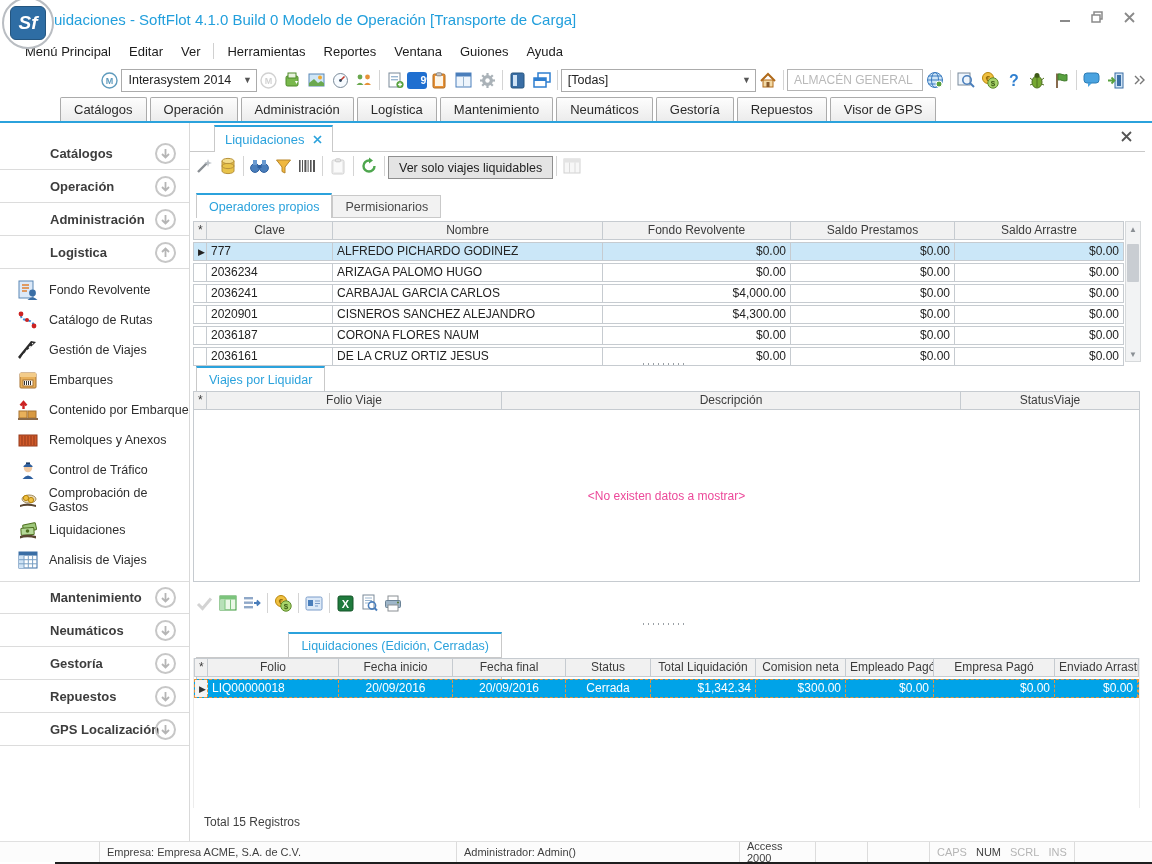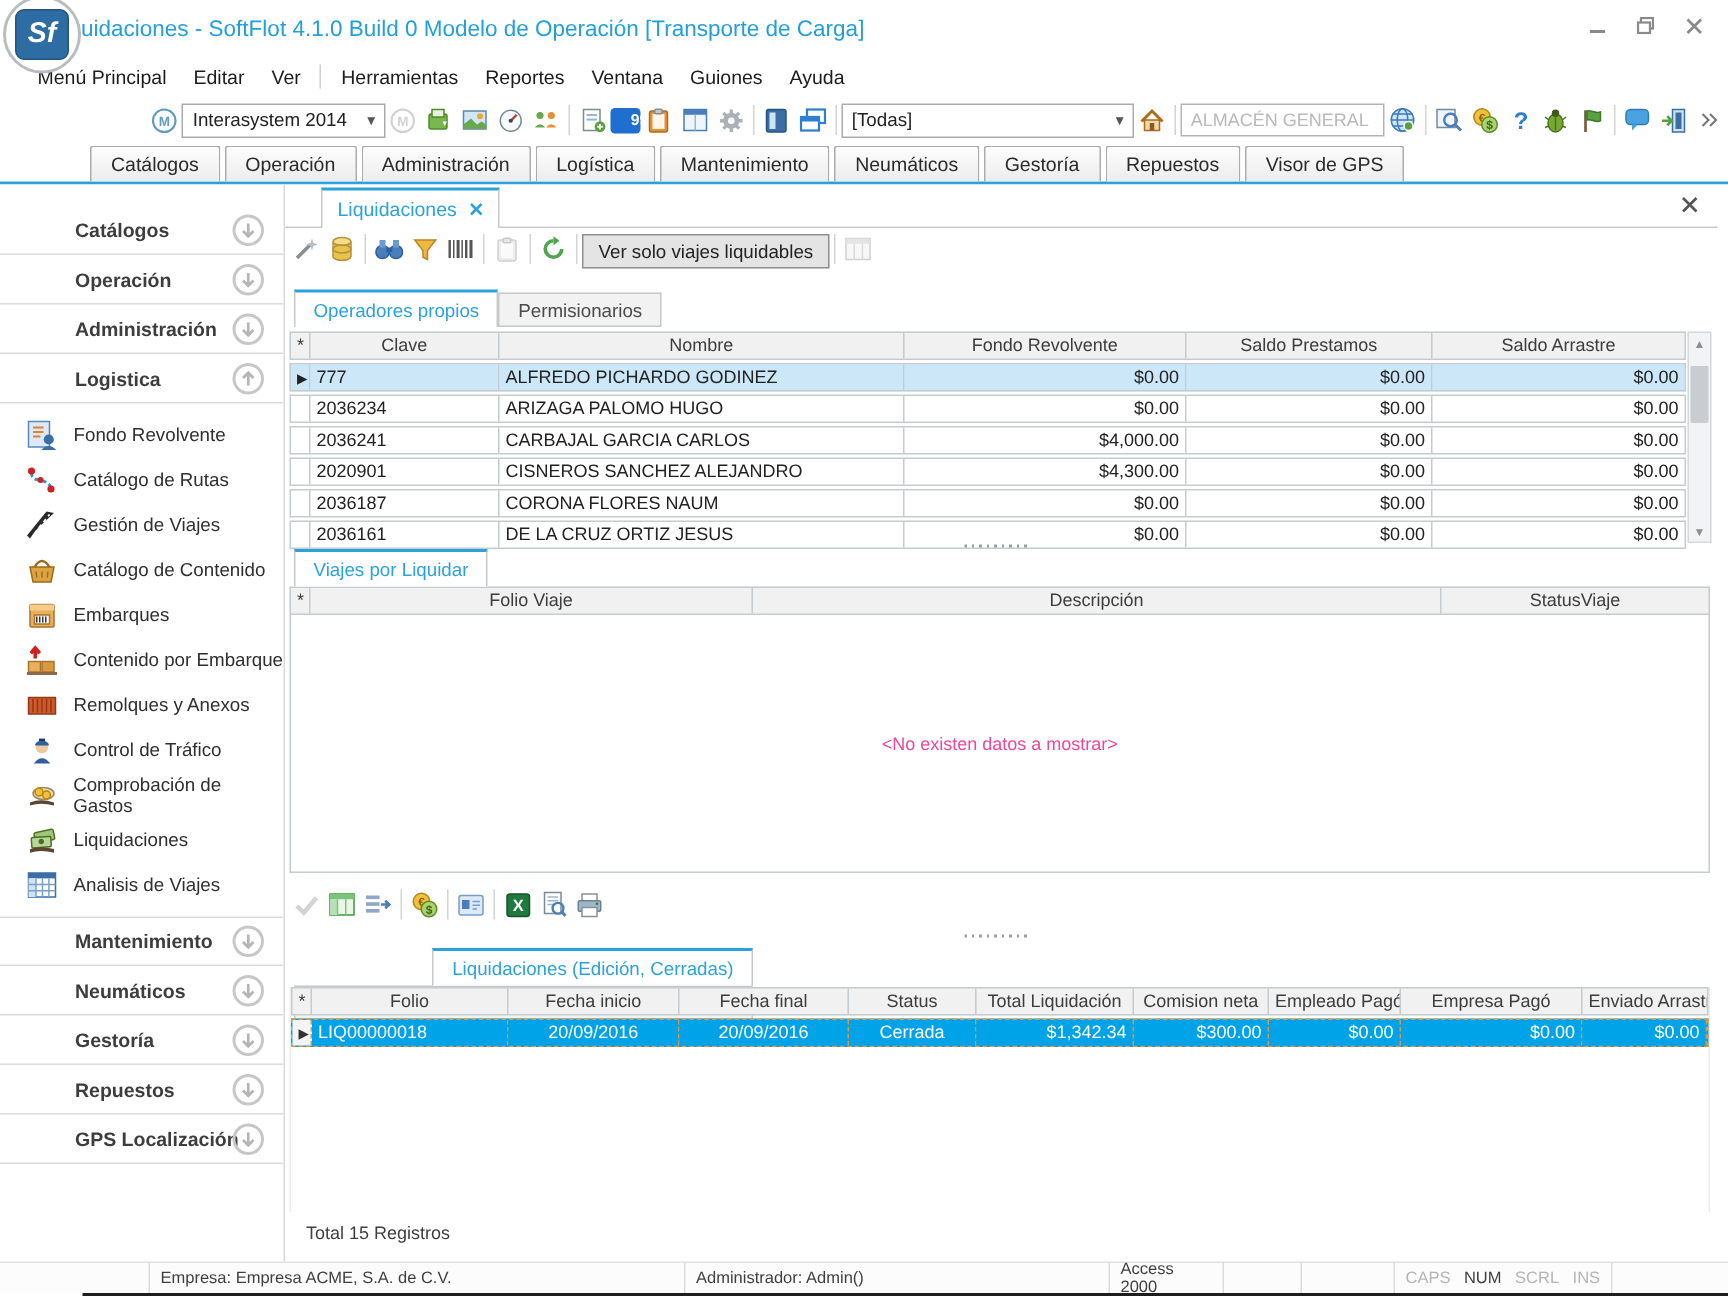--- a/index.html
+++ b/index.html
@@ -410,30 +410,20 @@
         <span class="ilabel">Catálogo de Rutas</span>
       </div>
       <div class="sb-item">
         <span class="iico">
             <svg width="22" height="22">
               <path d="M3 20 C8 12 12 10 19 3 L14 2 C9 8 6 12 1 18 Z" fill="#2b2b2b"></path>
               <path d="M6 17 C10 11 13 8 16 4" stroke="#fff" stroke-width="1.2" stroke-dasharray="2.5 2.5" fill="none"></path>
             </svg>
           </span>
         <span class="ilabel">Gestión de Viajes</span>
-      </div>
-      <div class="sb-item">
-        <span class="iico">
-            <svg width="22" height="22">
-              <path d="M3 9 L19 9 L17 19 L5 19 Z" fill="#d9a441" stroke="#a06a1a"></path>
-              <path d="M6 9 Q11 1 16 9" fill="none" stroke="#a06a1a" stroke-width="1.6"></path>
-              <path d="M7 12 L7.5 16 M11 12 L11 16 M15 12 L14.5 16" stroke="#a06a1a"></path>
-            </svg>
-          </span>
-        <span class="ilabel">Catálogo de Contenido</span>
       </div>
       <div class="sb-item">
         <span class="iico">
             <svg width="22" height="22">
               <rect x="3" y="4" width="16" height="15" rx="1" fill="#e8b05a" stroke="#a87330"></rect>
               <rect x="3" y="4" width="16" height="4" fill="#f3cc8a"></rect>
               <rect x="6" y="11" width="10" height="6" fill="#fff" stroke="#a87330"></rect>
               <path d="M7.5 12 L7.5 16 M9.5 12 L9.5 16 M11.5 12 L11.5 16 M13.5 12 L13.5 16" stroke="#333"></path>
             </svg>
           </span>

